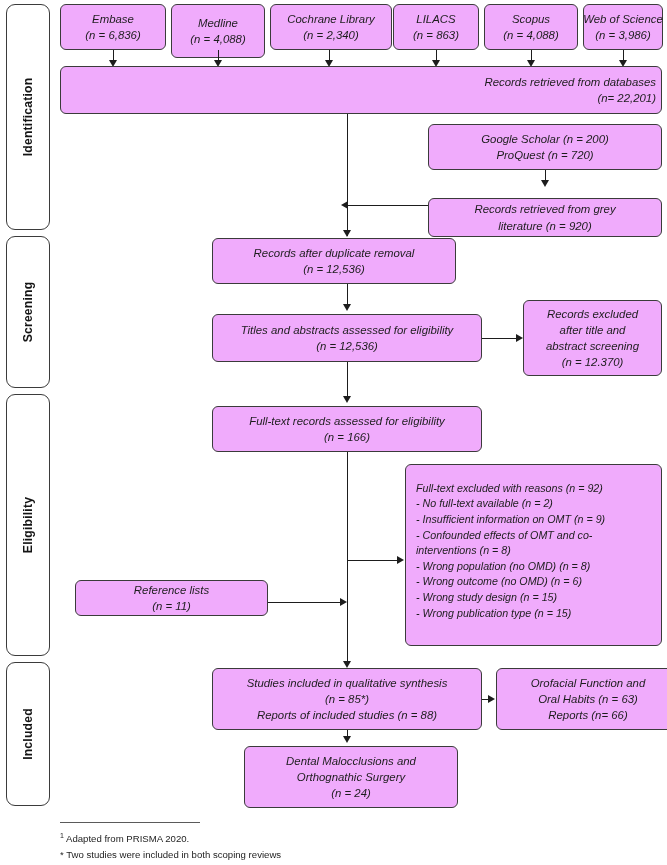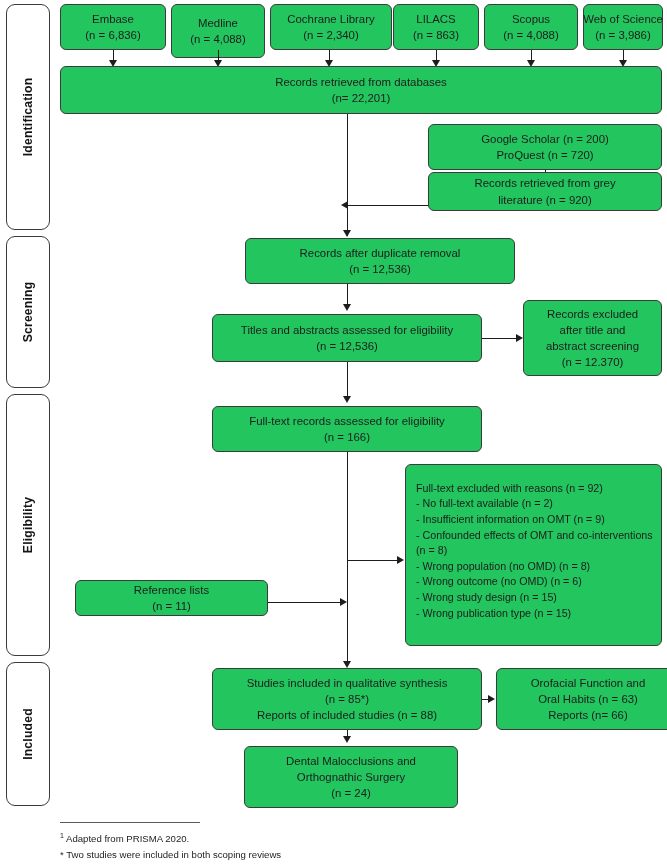--- a/index.html
+++ b/index.html
@@ -18,30 +18,31 @@
     height: 865px;
     overflow: hidden;
     background: #ffffff;
   }
   
   .box {
     position: absolute;
     box-sizing: border-box;
     border: 1.2px solid #3b3b3b;
     border-radius: 6px;
-    background: #22c55e;
+    background: #f0abfc;
     display: flex;
     flex-direction: column;
     align-items: center;
     justify-content: center;
     text-align: center;
     font-size: 11.4px;
     line-height: 1.42;
     color: #1d1d1d;
     padding: 2px 5px;
+    font-style: italic;
   }
   .box .ln { display: block; white-space: pre; }
   .box.left-align {
     align-items: flex-start;
     text-align: left;
     justify-content: center;
     padding: 4px 8px 12px 10px;
   }
   .box.left-align .ln { white-space: normal; }
 
@@ -173,44 +174,44 @@
 
   <div class="vline" style="left:436px; top:50px; height:12px;"></div>
   <div class="arrow-down" style="left:431.8px; top:60px;"></div>
 
   <div class="vline" style="left:531px; top:50px; height:12px;"></div>
   <div class="arrow-down" style="left:526.8px; top:60px;"></div>
 
   <div class="vline" style="left:623px; top:50px; height:12px;"></div>
   <div class="arrow-down" style="left:618.8px; top:60px;"></div>
 
-  <div class="box" style="left:60px; top:66px; width:602px; height:48px;">
+  <div class="box" style="left:60px; top:66px; width:602px; height:48px;align-items:flex-end;">
     <span class="ln">Records retrieved from databases</span>
     <span class="ln">(n= 22,201)</span>
   </div>
 
   <div class="vline" style="left:347px; top:114px; height:122px;"></div>
   <div class="arrow-down" style="left:342.8px; top:230px;"></div>
 
   <div class="box" style="left:428px; top:124px; width:234px; height:46px;">
     <span class="ln">Google Scholar (n = 200)</span>
     <span class="ln">ProQuest (n = 720)</span>
   </div>
   <div class="vline" style="left:545px; top:170px; height:12px;"></div>
   <div class="arrow-down" style="left:540.8px; top:180px;"></div>
 
-  <div class="box" style="left:428px; top:172px; width:234px; height:39px;">
+  <div class="box" style="left:428px; top:198px; width:234px; height:39px;">
     <span class="ln">Records retrieved from grey</span>
     <span class="ln">literature (n = 920)</span>
   </div>
 
   <div class="hline" style="left:348px; top:205px; width:80px;"></div>
   <div class="arrow-left" style="left:341px; top:200.8px;"></div>
 
-  <div class="box" style="left:212px; top:238px; width:270px; height:46px;margin-left:33px;">
+  <div class="box" style="left:212px; top:238px; width:244px; height:46px;">
     <span class="ln">Records after duplicate removal</span>
     <span class="ln">(n = 12,536)</span>
   </div>
   <div class="vline" style="left:347px; top:284px; height:24px;"></div>
   <div class="arrow-down" style="left:342.8px; top:304px;"></div>
 
   <div class="box" style="left:212px; top:314px; width:270px; height:48px;">
     <span class="ln">Titles and abstracts assessed for eligibility</span>
     <span class="ln">(n = 12,536)</span>
   </div>

